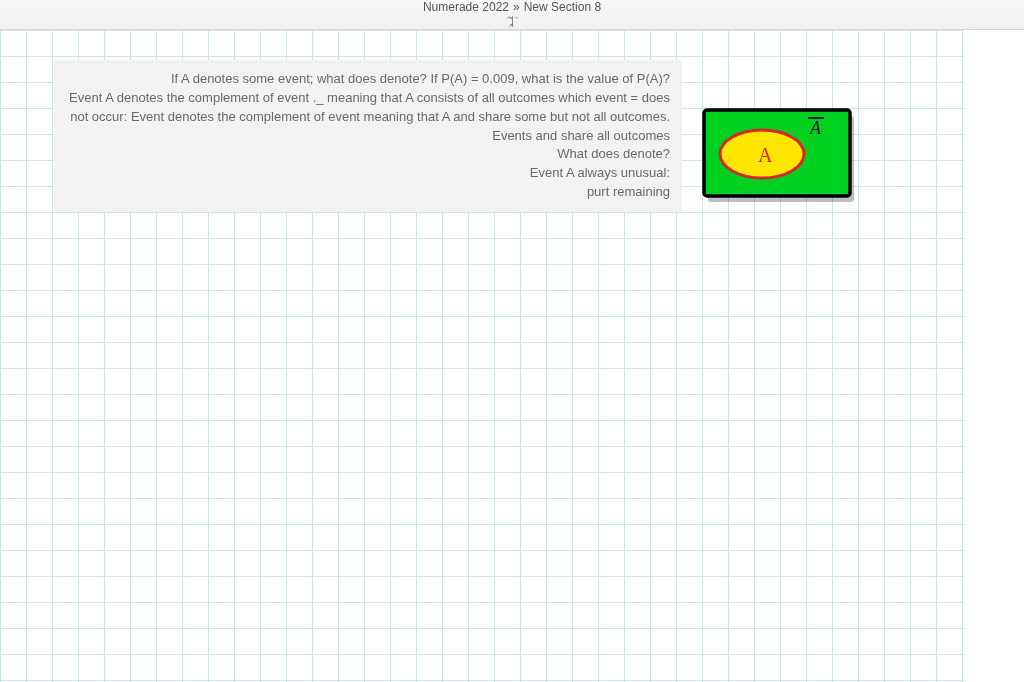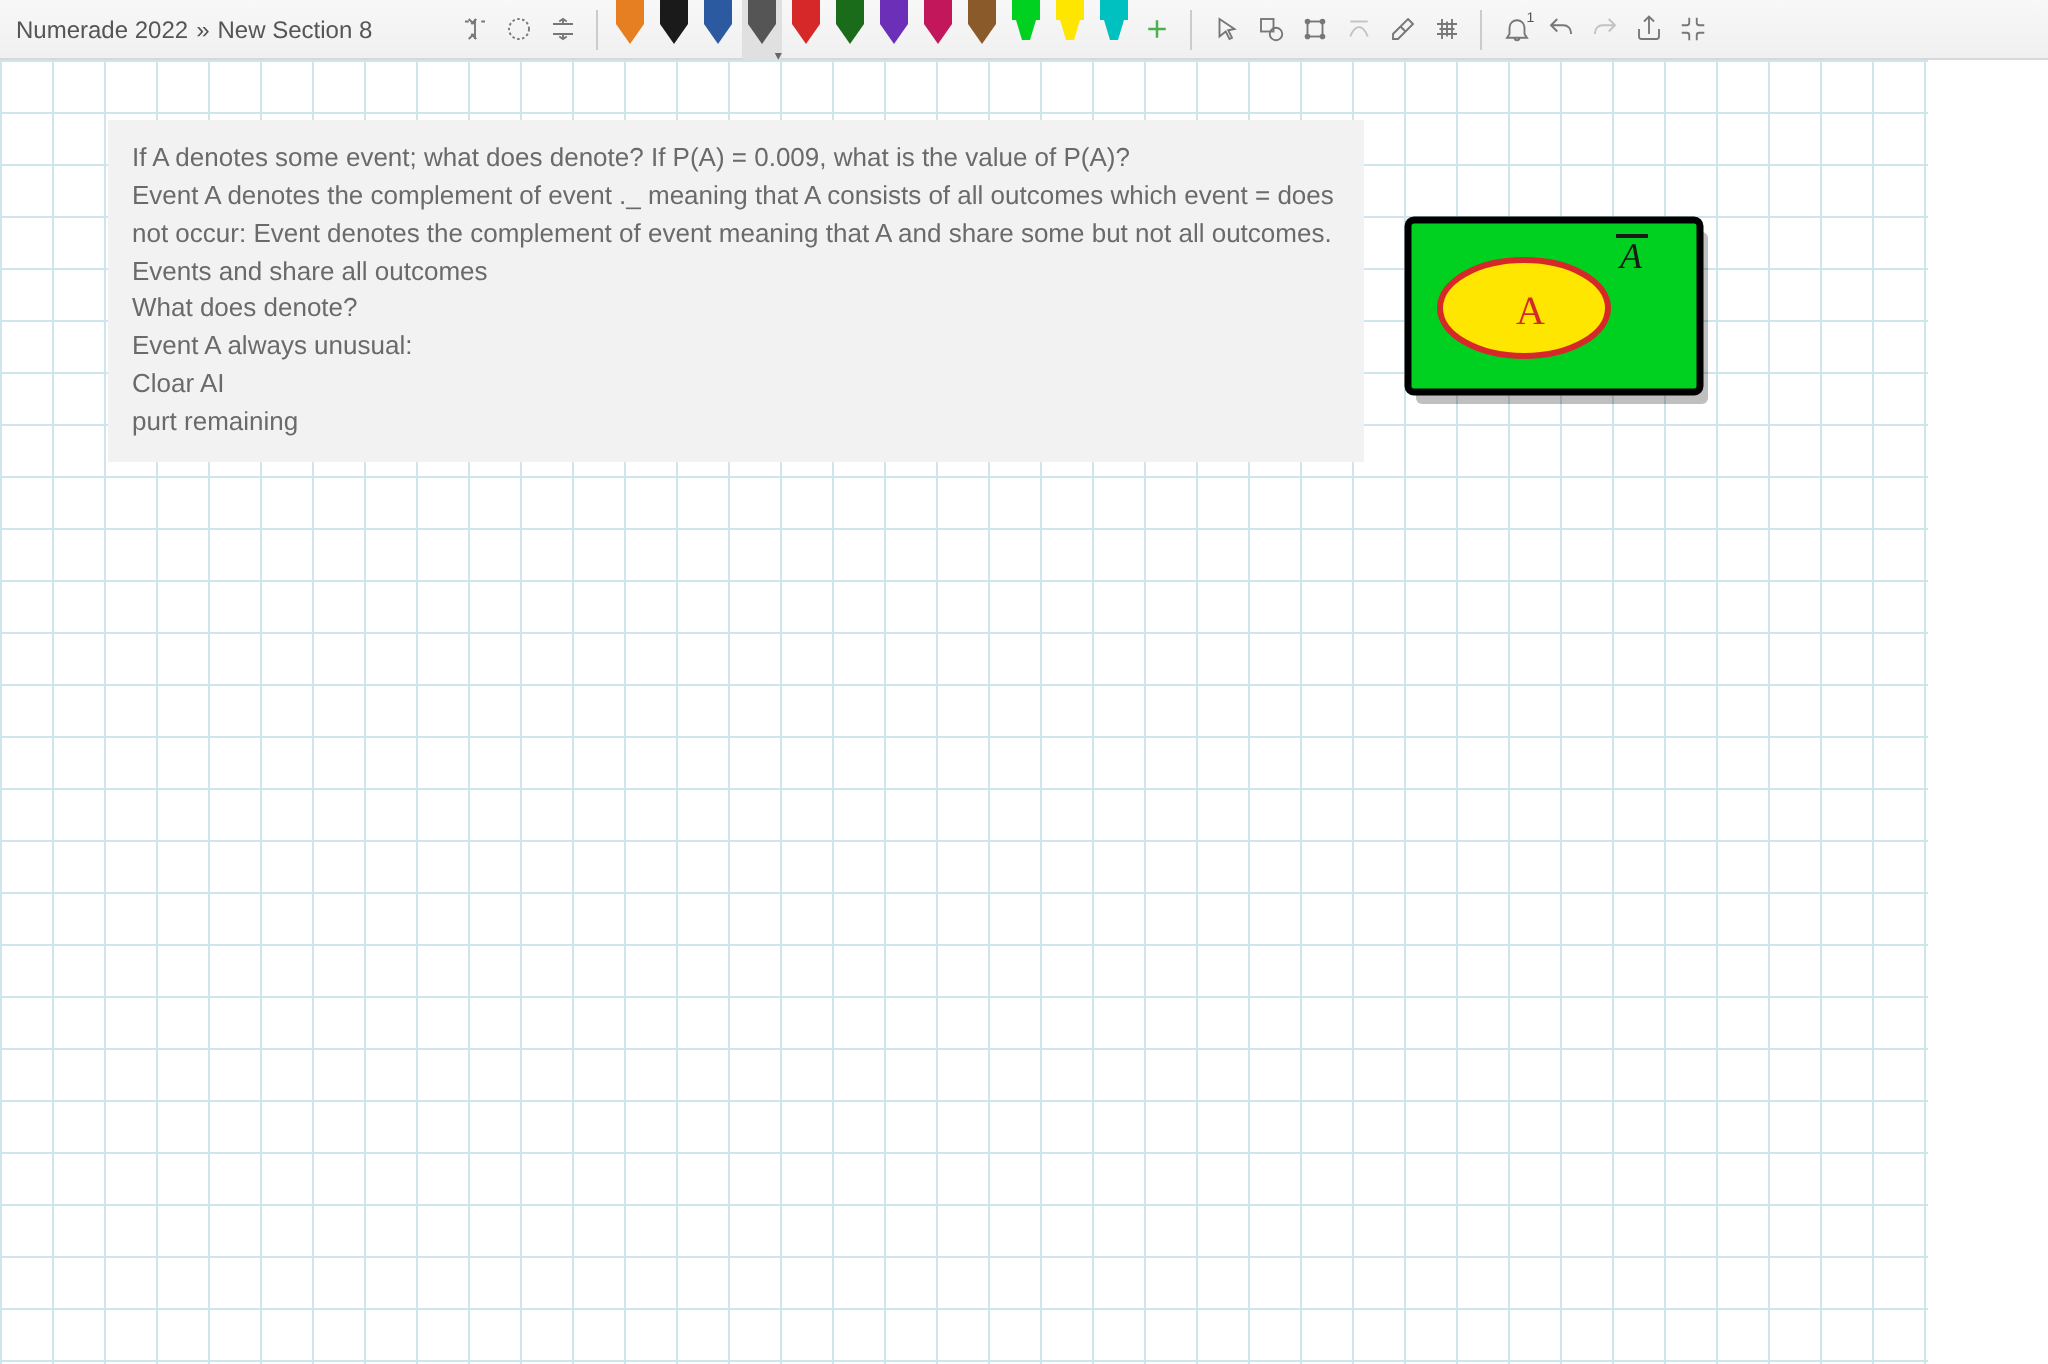--- a/index.html
+++ b/index.html
@@ -13,20 +13,21 @@
     .toolbar {
       height: 30px;
       background: linear-gradient(to bottom, #f8f8f8, #f0f0f0);
       border-bottom: 1px solid #d8d8d8;
       display: flex;
       align-items: center;
       padding: 0 8px;
       font-size: 12px;
       color: #555;
       position: relative;
+      flex-direction: column;
     }
     .breadcrumb { display: flex; align-items: center; gap: 4px; white-space: nowrap; }
     .tool-sep { width: 1px; height: 20px; background: #ccc; margin: 0 6px; }
     .tool-icon {
       width: 22px; height: 22px;
       display: flex; align-items: center; justify-content: center;
       color: #777; cursor: pointer; border-radius: 3px;
     }
     .tool-icon svg { width: 15px; height: 15px; }
     .pen-strip {
@@ -74,20 +75,21 @@
     .canvas {
       width: 964px;
       height: 652px;
       position: relative;
       background-color: #fff;
       background-image:
         linear-gradient(#cde5eb 1px, transparent 1px),
         linear-gradient(90deg, #cde5eb 1px, transparent 1px);
       background-size: 26px 26px;
       background-position: 0 0;
+      text-align: right;
     }
     .text-box {
       position: absolute;
       left: 54px;
       top: 30px;
       width: 628px;
       background: #f2f2f2;
       padding: 10px 12px;
       font-size: 13px;
       line-height: 1.45;
@@ -266,21 +268,20 @@
       </svg>
   </div>
 </div>
 
 <div class="canvas">
   <div class="text-box">
     <p>If A denotes some event; what does denote? If P(A) = 0.009, what is the value of P(A)?</p>
     <p>Event A denotes the complement of event ._ meaning that A consists of all outcomes which event = does not occur: Event denotes the complement of event meaning that A and share some but not all outcomes. Events and share all outcomes</p>
     <p>What does denote?</p>
     <p>Event A always unusual:</p>
-    <p>Cloar AI</p>
     <p>purt remaining</p>
   </div>
 
   <svg class="drawing" viewBox="0 0 160 100">
 
     <rect x="8" y="10" width="146" height="86" rx="3" fill="#000" opacity="0.25"></rect>
 
     <rect x="4" y="4" width="146" height="86" rx="3" fill="#00d020" stroke="#000" stroke-width="3.5"></rect>
 
     <ellipse cx="62" cy="48" rx="42" ry="24" fill="#ffe600" stroke="#d62828" stroke-width="3"></ellipse>

